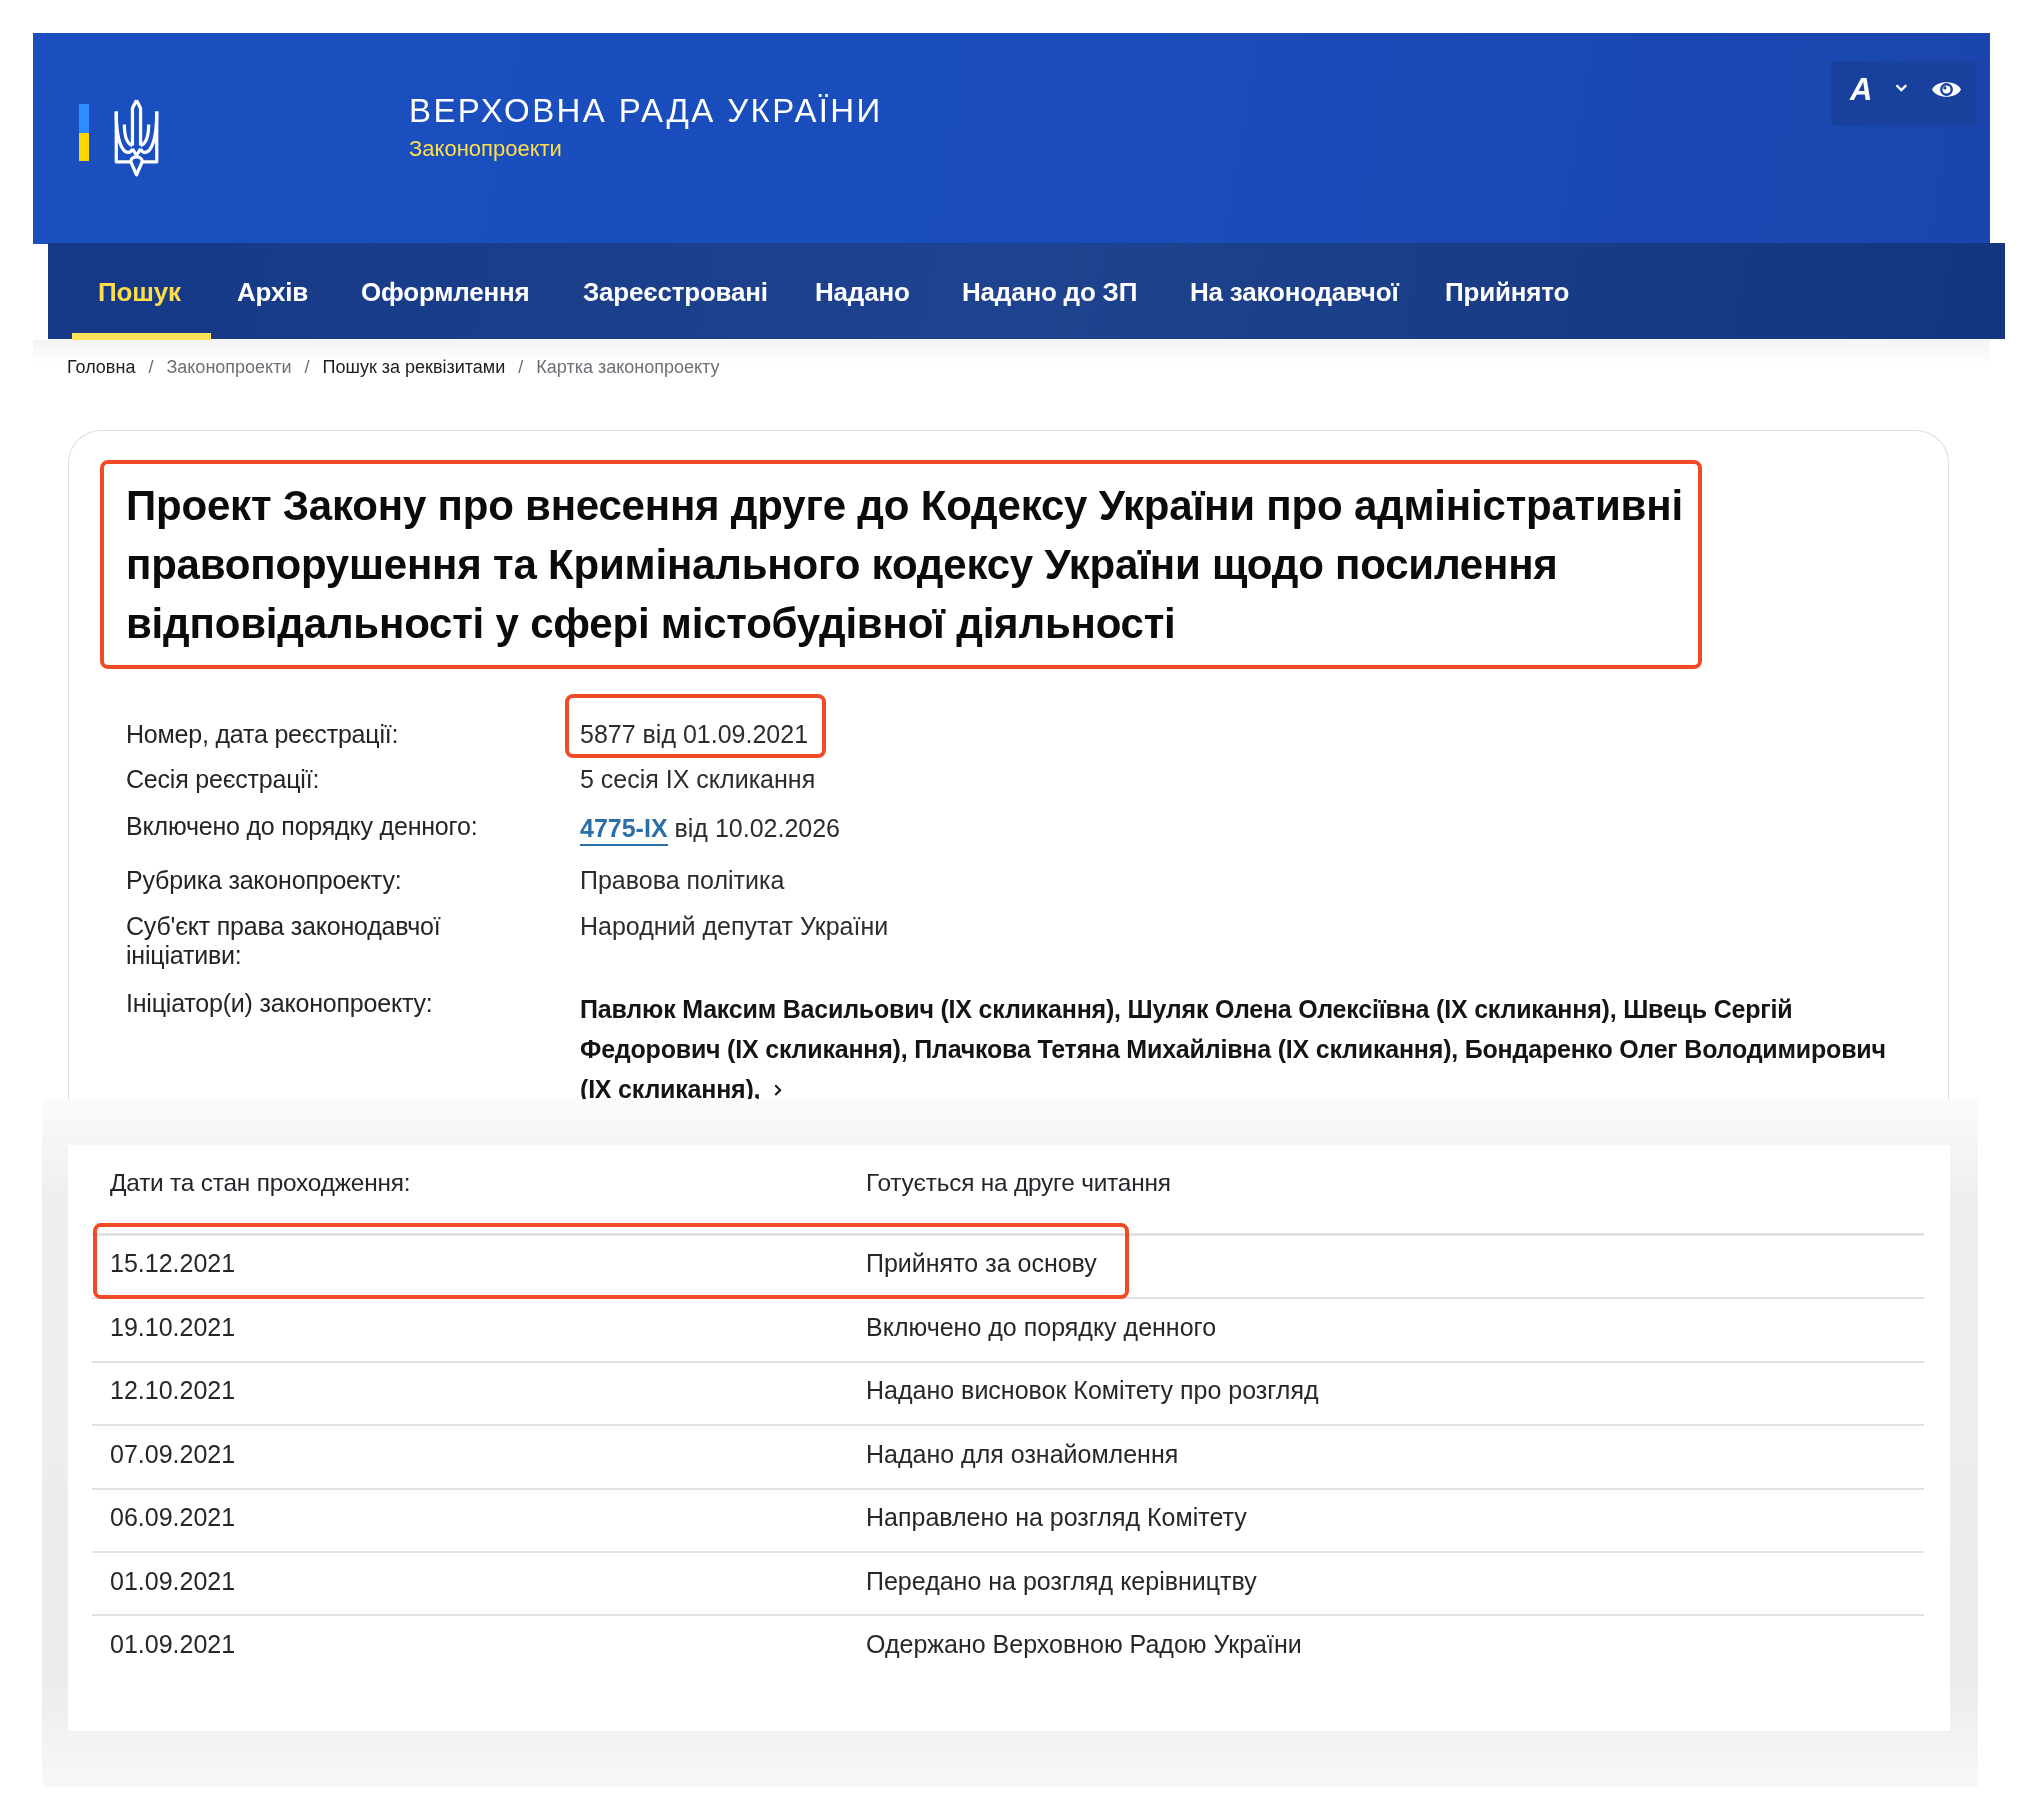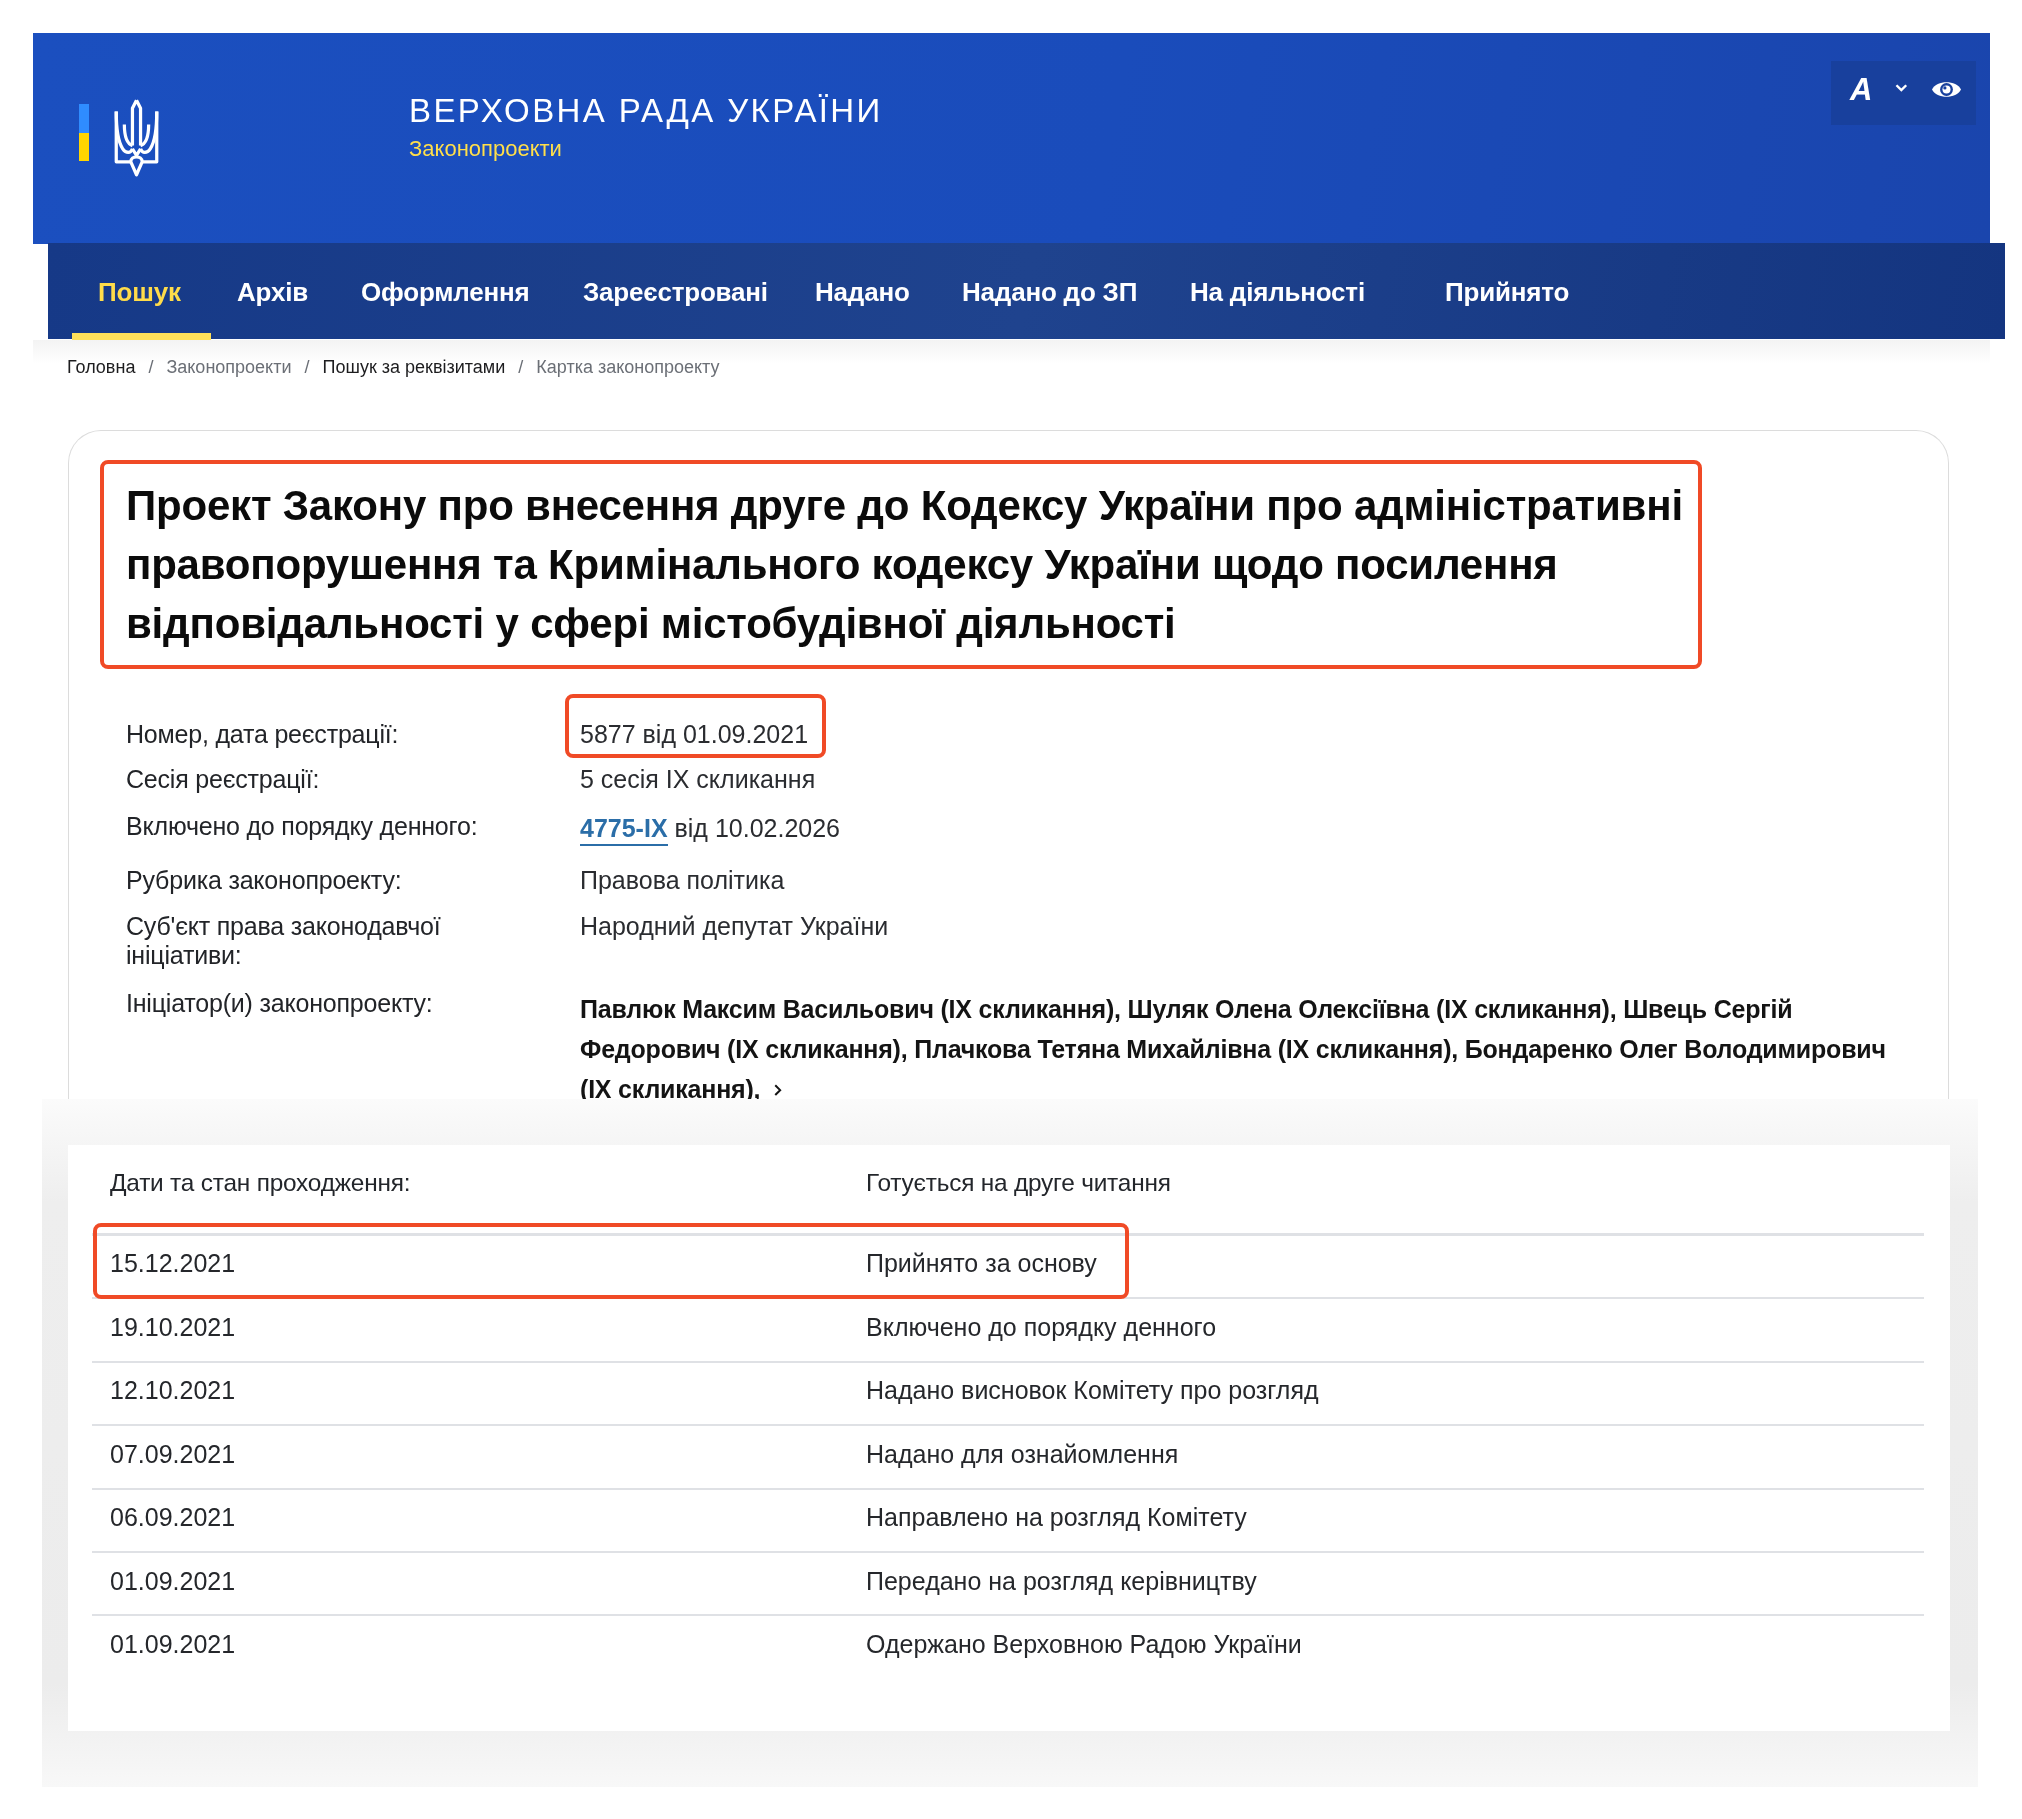--- a/index.html
+++ b/index.html
@@ -151,21 +151,21 @@
   </svg>
 </div>
 
 <div id="nav" class="abs">
   <div class="nav-item active" style="left:50px">Пошук</div>
   <div class="nav-item" style="left:189px">Архів</div>
   <div class="nav-item" style="left:313px">Оформлення</div>
   <div class="nav-item" style="left:535px">Зареєстровані</div>
   <div class="nav-item" style="left:767px">Надано</div>
   <div class="nav-item" style="left:914px">Надано до ЗП</div>
-  <div class="nav-item" style="left:1142px">На діяльності</div>
+  <div class="nav-item" style="left:1142px">На законодавчої</div>
   <div class="nav-item" style="left:1397px">Прийнято</div>
   <div class="abs nav-underline"></div>
 </div>
 <div class="abs nav-shadow"></div>
 
 <div id="breadcrumb" class="abs">
   <span class="bc-dark">Головна</span><span class="bc-sep">/</span><span class="bc-muted">Законопроекти</span><span class="bc-sep">/</span><span class="bc-dark">Пошук за реквізитами</span><span class="bc-sep">/</span><span class="bc-muted">Картка законопроекту</span>
 </div>
 
 <div id="card" class="abs"></div>

